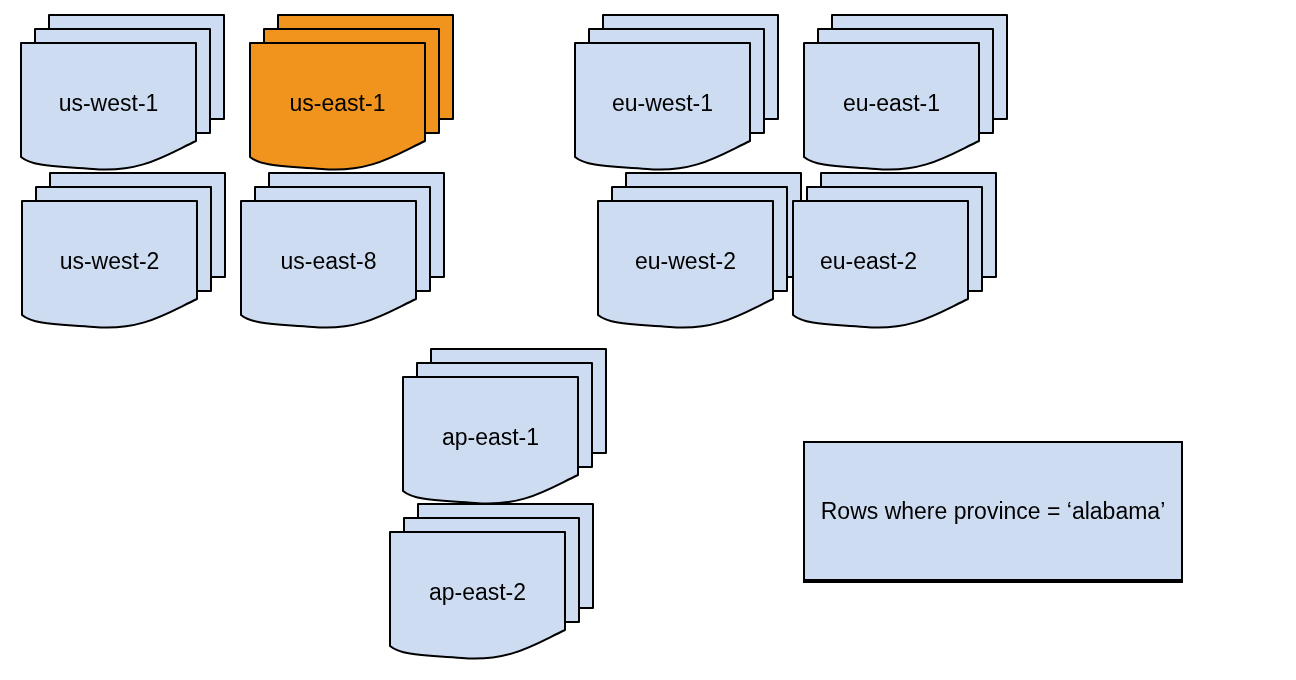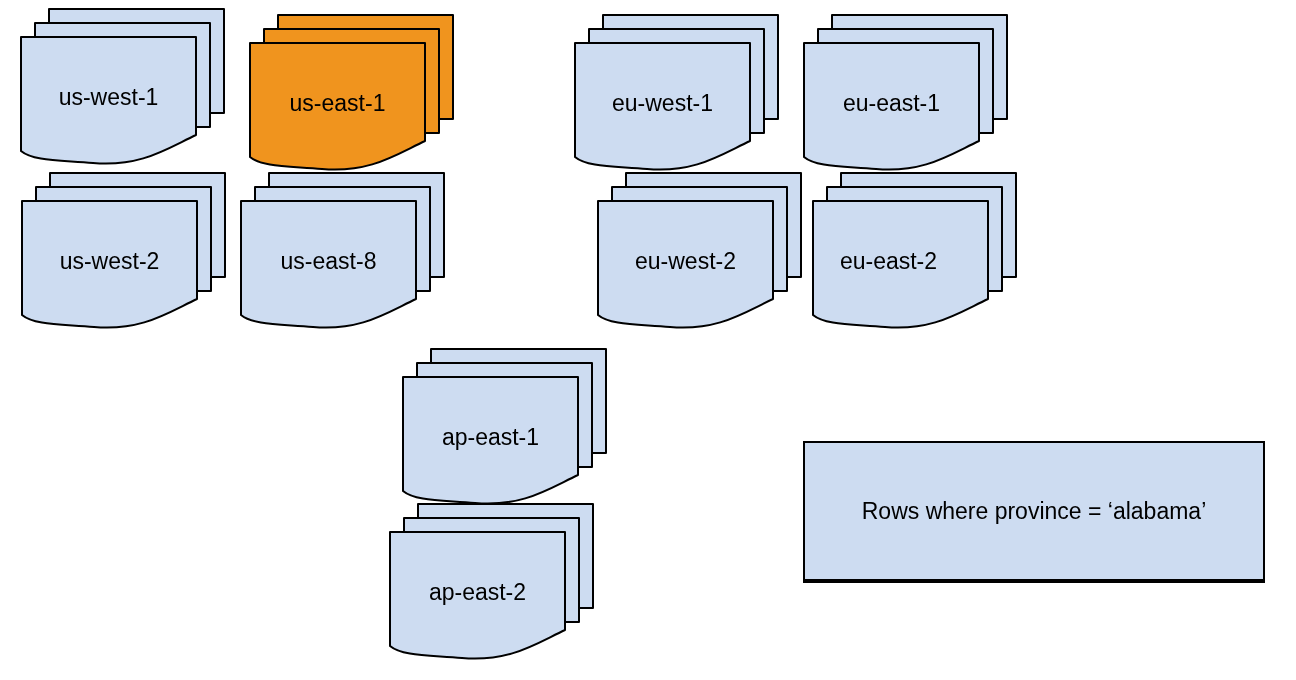--- a/index.html
+++ b/index.html
@@ -44,21 +44,21 @@
     justify-content: center;
     font-size: 23px;
     color: #000000;
     pointer-events: none;
     white-space: nowrap;
   }
   .legend {
     position: absolute;
     left: 803px;
     top: 441px;
-    width: 462px;
+    width: 380px;
     height: 142px;
     border: 2px solid var(--stroke, #000000);
     box-sizing: border-box;
     display: flex;
     flex-direction: column;
   }
   .legend-row {
     flex: 1 1 0;
     display: flex;
     align-items: center;
@@ -73,21 +73,21 @@
   }
   .legend-row[data-variant="orange"] {
     background: var(--orange, #f0941e);
   }
 </style>
 </head>
 <body>
 
 <div id="canvas">
 
-  <div class="stack" data-variant="blue" style="left: 20px; top: 8px;">
+  <div class="stack" data-variant="blue" style="left: 20px; top: 14px;">
     <svg viewBox="0 0 206 162" width="206" height="162">
       <rect class="page" x="29" y="1" width="175" height="104"></rect>
       <rect class="page" x="15" y="15" width="175" height="104"></rect>
       <path class="page" d="M1 29 H176 V127 C146 141 121 159 73 155 C39 152 13 153 1 143 Z"></path>
     </svg>
     <div class="stack-label">us-west-1</div>
   </div>
 
   <div class="stack" data-variant="orange" style="left: 249px; top: 14px;">
     <svg viewBox="0 0 206 162" width="206" height="162">
@@ -136,21 +136,21 @@
 
   <div class="stack" data-variant="blue" style="left: 573px; top: 172px; margin-left: 24px;">
     <svg viewBox="0 0 206 162" width="206" height="162">
       <rect class="page" x="29" y="1" width="175" height="104"></rect>
       <rect class="page" x="15" y="15" width="175" height="104"></rect>
       <path class="page" d="M1 29 H176 V127 C146 141 121 159 73 155 C39 152 13 153 1 143 Z"></path>
     </svg>
     <div class="stack-label">eu-west-2</div>
   </div>
 
-  <div class="stack" data-variant="blue" style="left: 800px; top: 172px; padding-left: 12px;">
+  <div class="stack" data-variant="blue" style="left: 780px; top: 172px; padding-left: 12px;">
     <svg viewBox="0 0 206 162" width="206" height="162">
       <rect class="page" x="29" y="1" width="175" height="104"></rect>
       <rect class="page" x="15" y="15" width="175" height="104"></rect>
       <path class="page" d="M1 29 H176 V127 C146 141 121 159 73 155 C39 152 13 153 1 143 Z"></path>
     </svg>
     <div class="stack-label">eu-east-2</div>
   </div>
 
   <div class="stack" data-variant="blue" style="left: 402px; top: 348px;">
     <svg viewBox="0 0 206 162" width="206" height="162">

